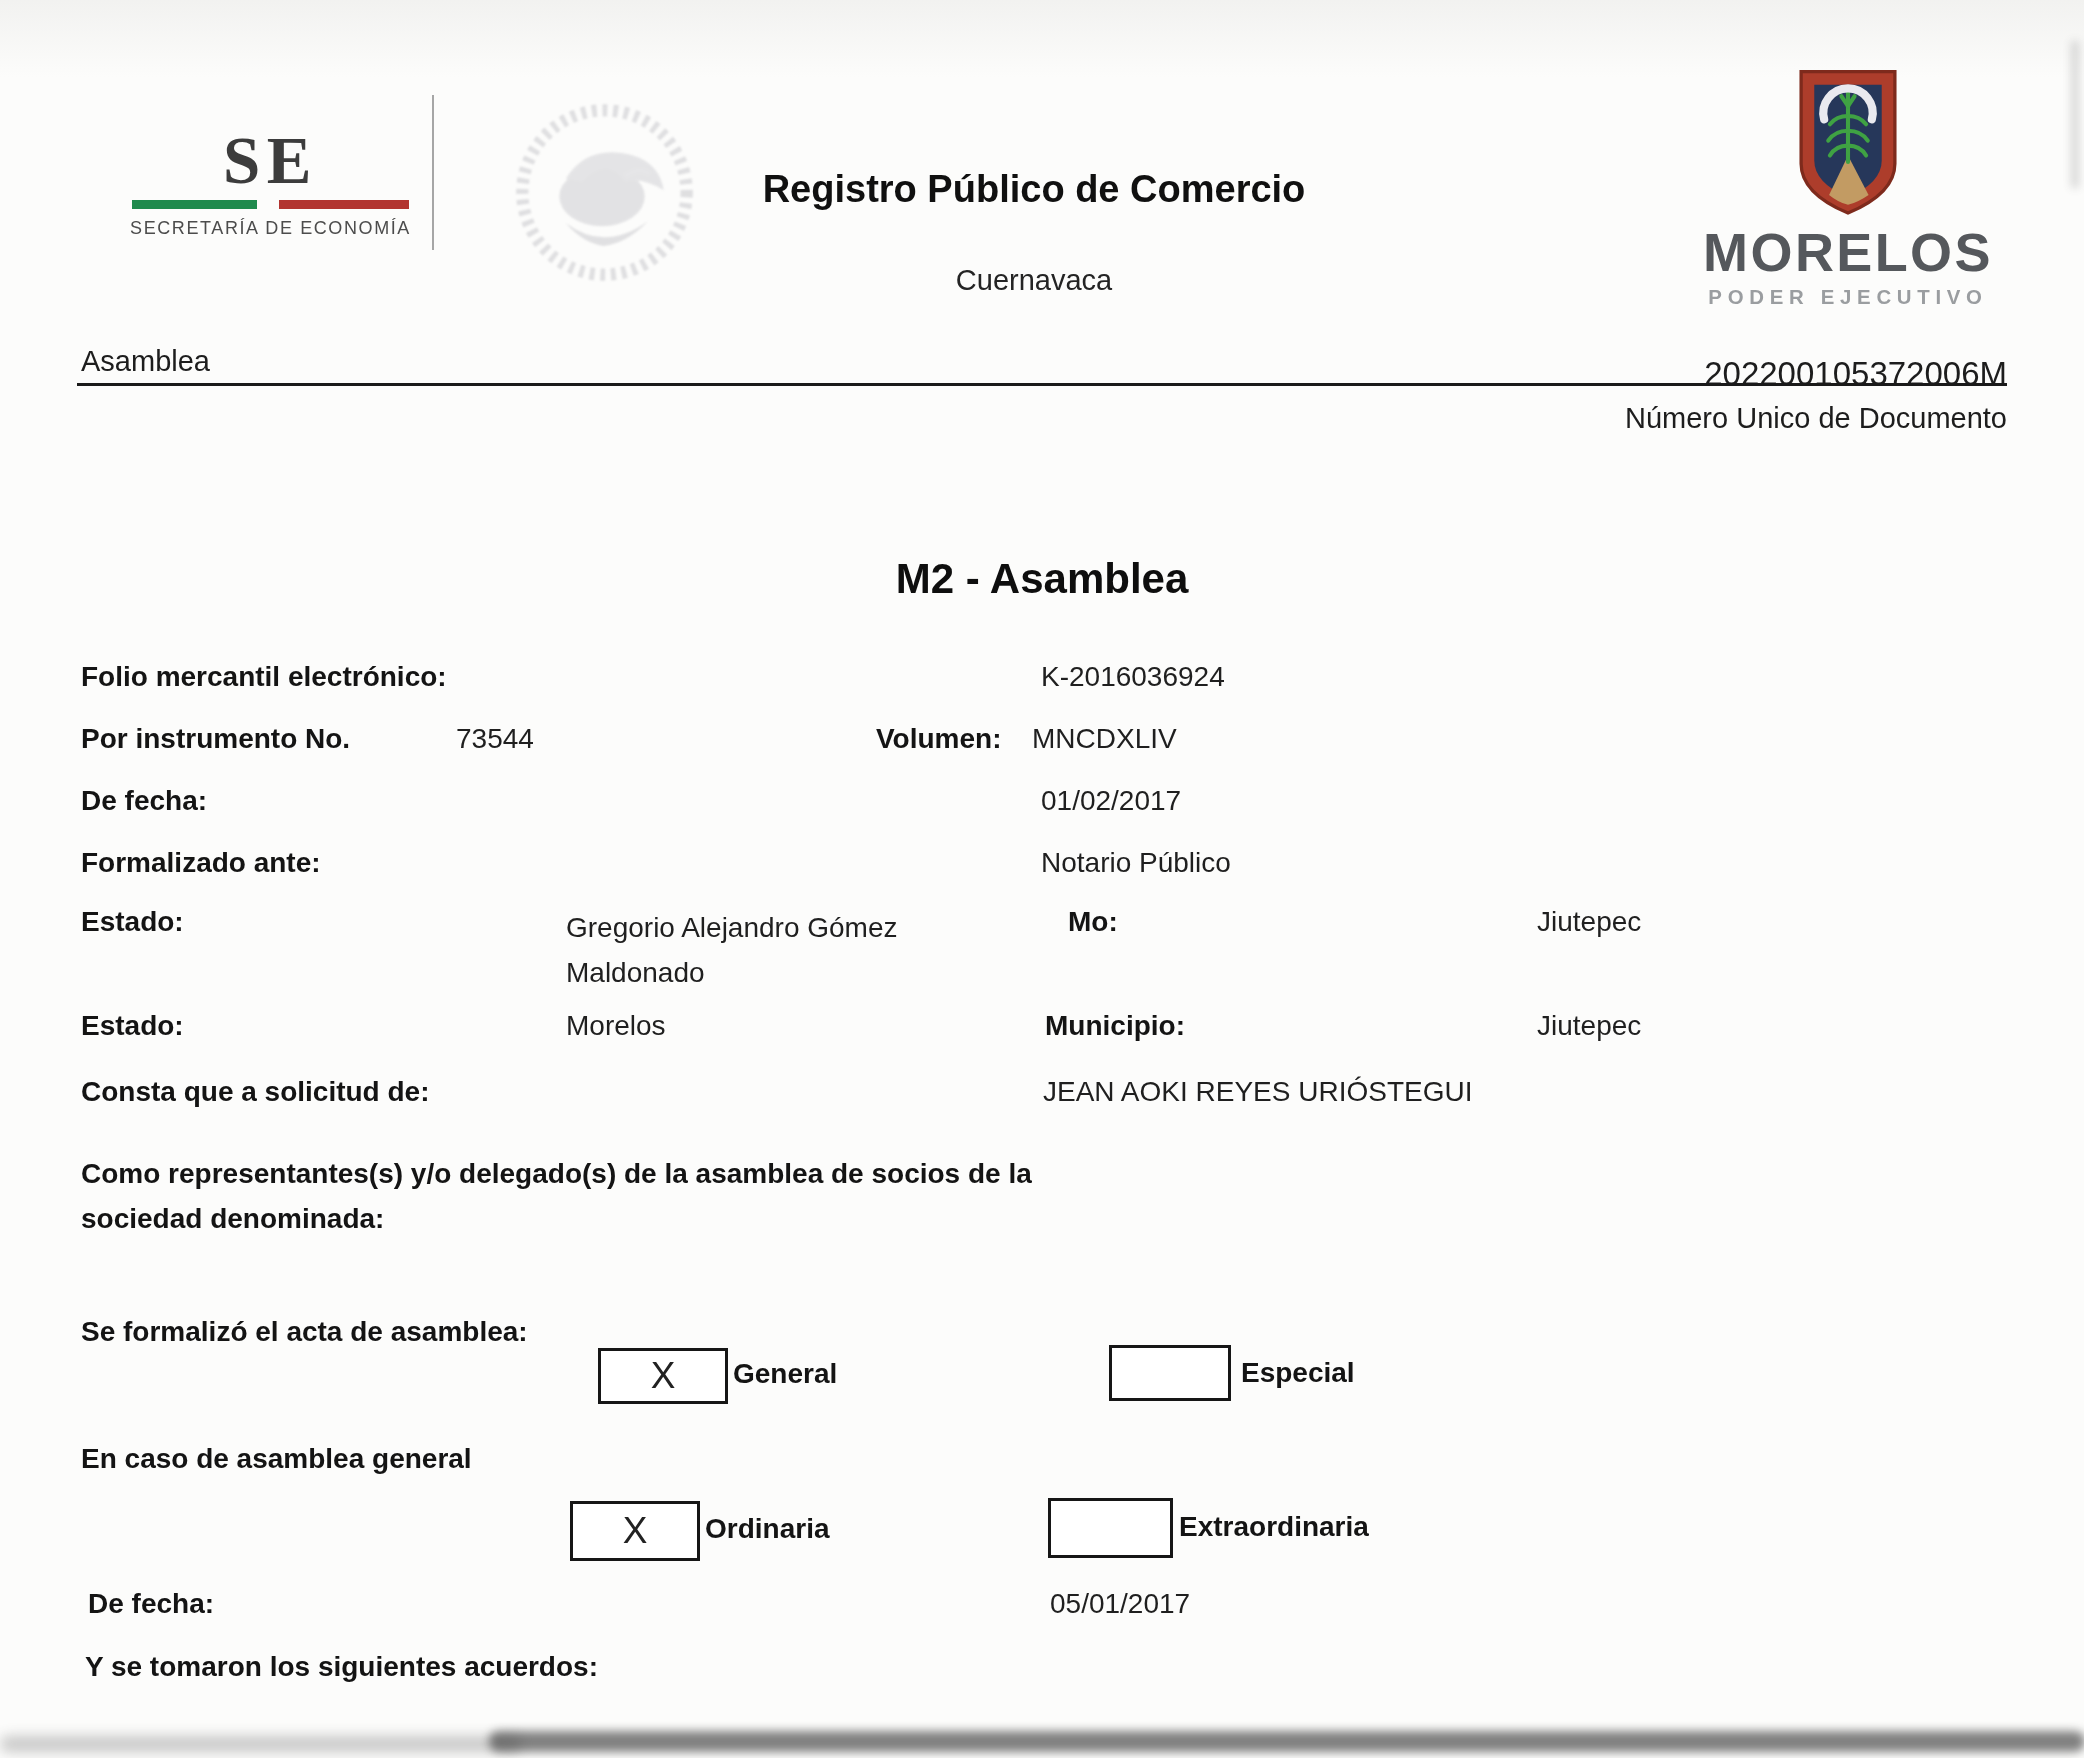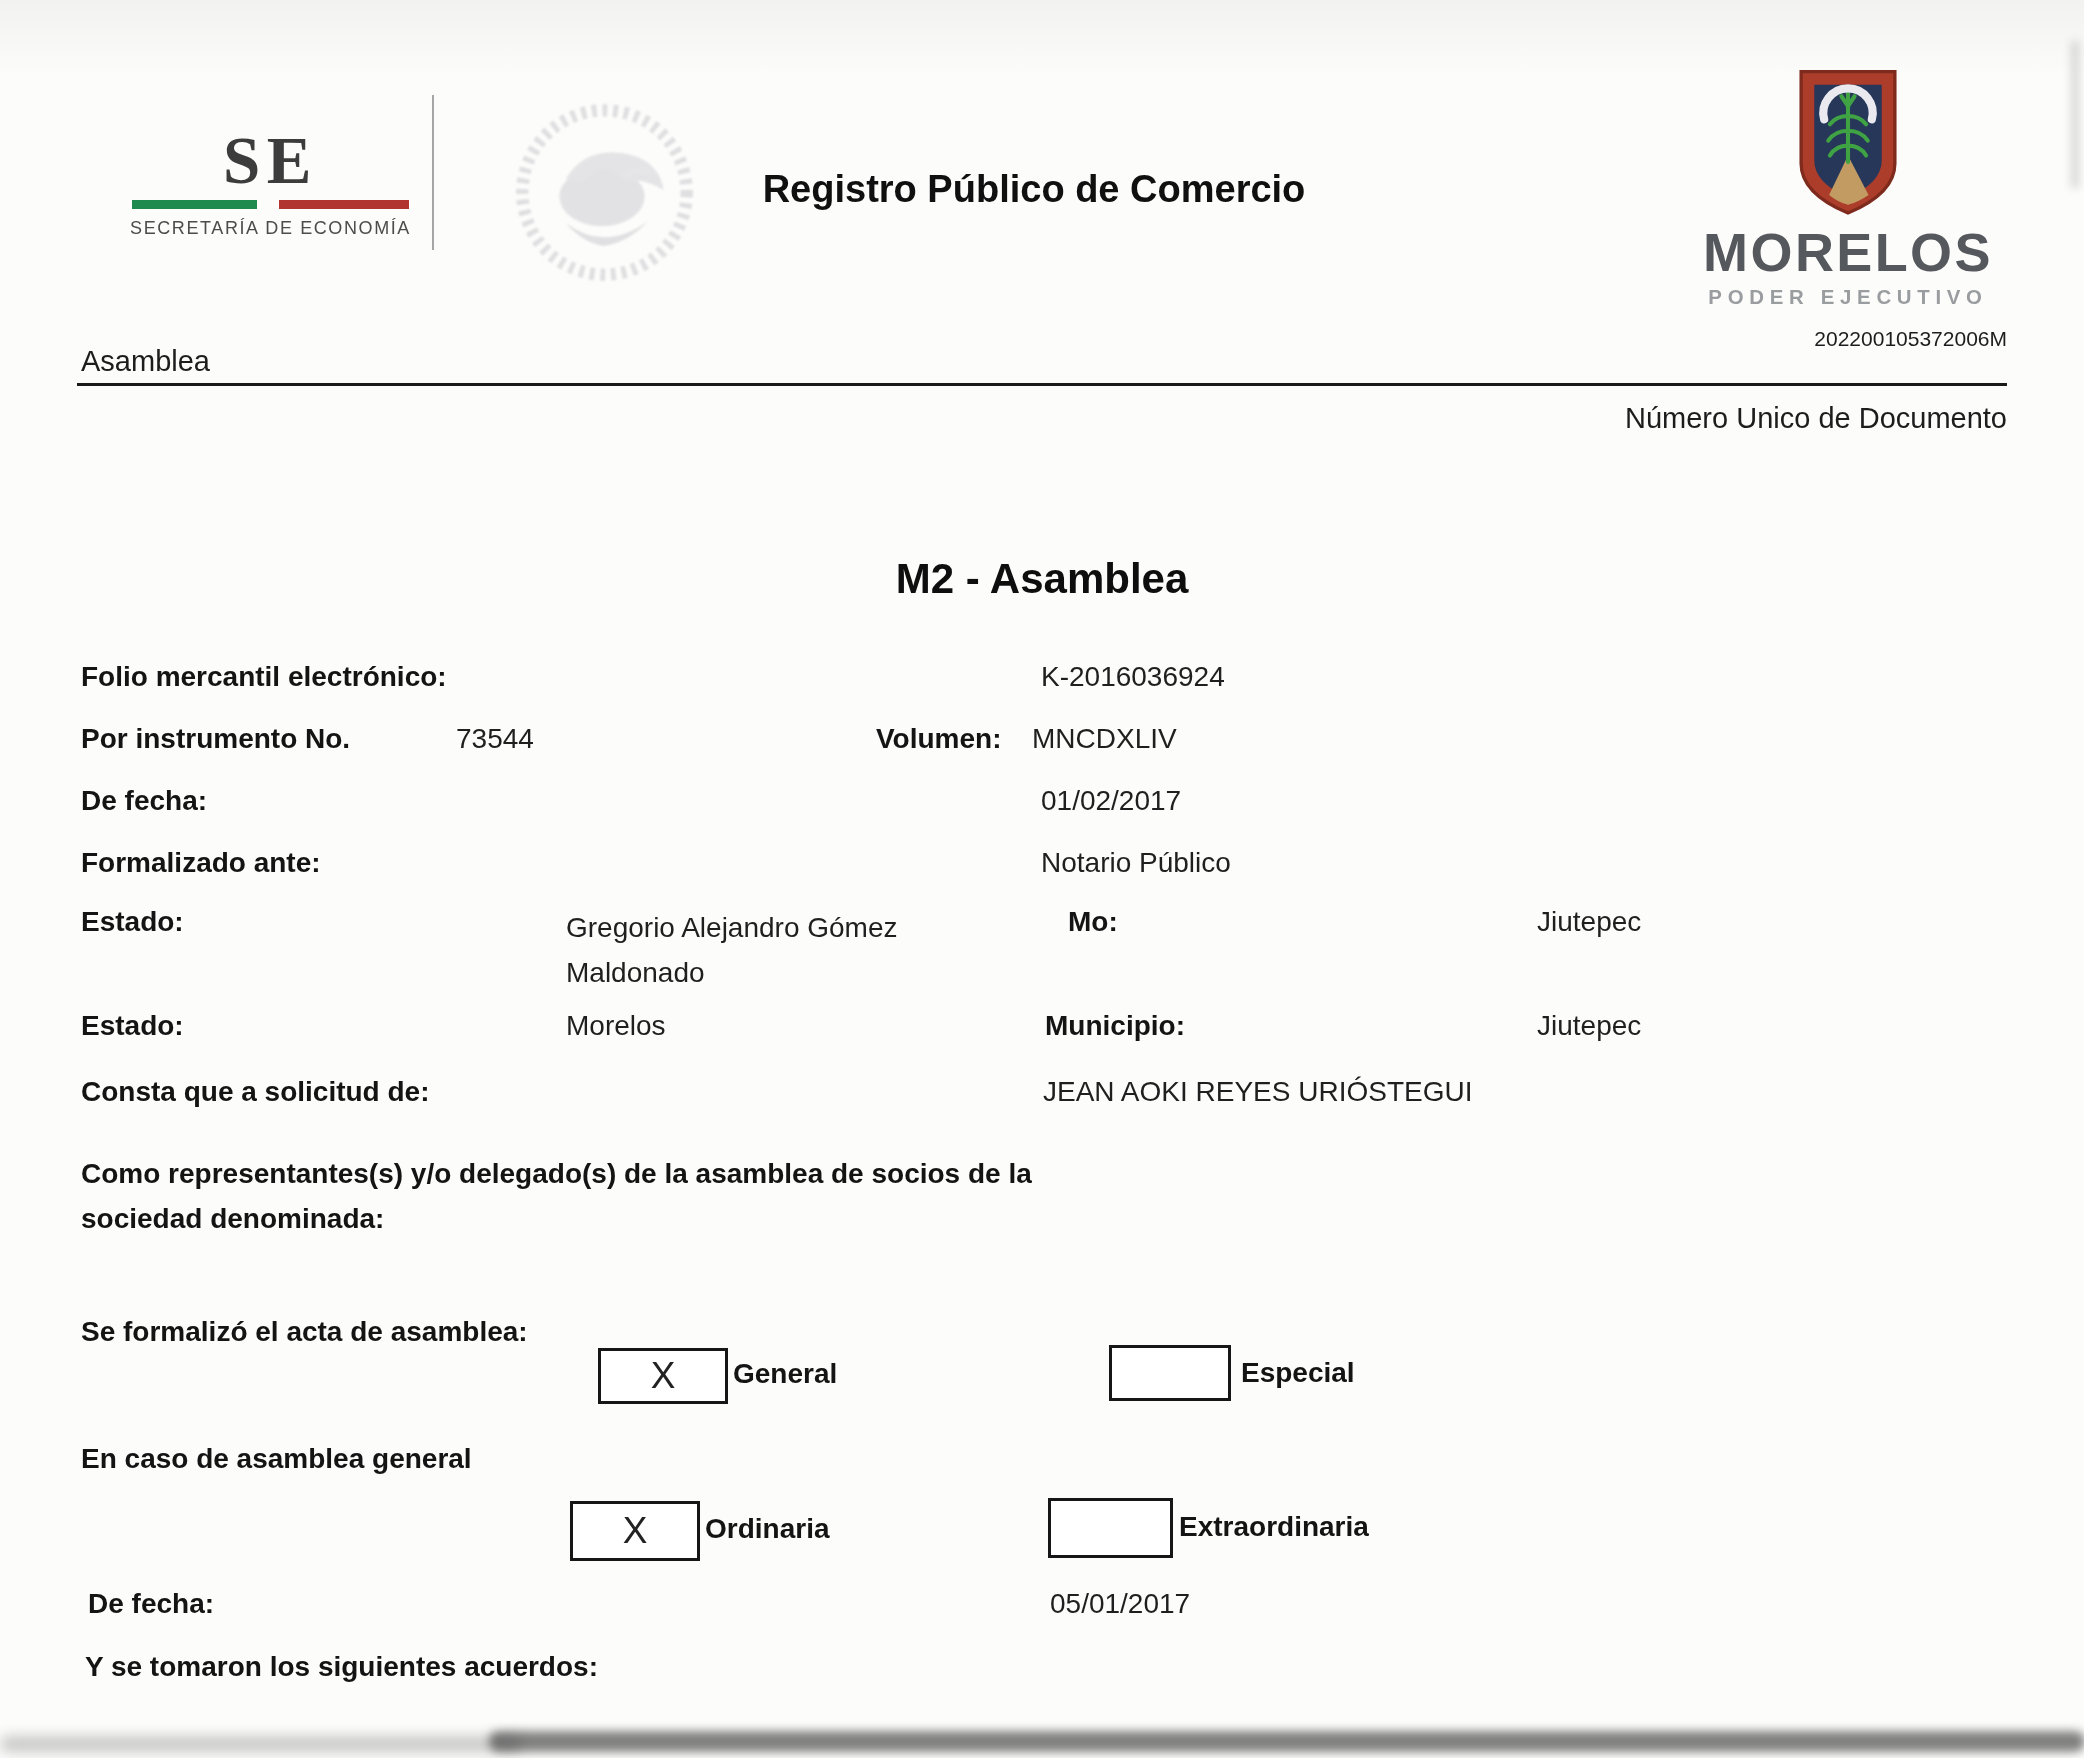--- a/index.html
+++ b/index.html
@@ -33,21 +33,21 @@
   .registry-office{margin-top:47px;font-size:29px;color:#242424;}
   
   .morelos{left:1677px;top:65px;width:342px;text-align:center;}
   .shield{width:104px;height:153px;display:block;margin:0 auto;}
   .morelos-name{margin-top:3.3px;font-size:54px;font-weight:bold;color:#55585c;
     letter-spacing:2.4px;white-space:nowrap;}
   .morelos-sub{margin-top:2.4px;font-size:20.4px;font-weight:bold;color:#9a9da0;
     letter-spacing:5.7px;white-space:nowrap;}
   
   .record-type{left:81px;top:345px;font-size:29px;}
-  .doc-number{right:77px;top:327px;font-size:21px;}
+  .doc-number{right:77px;top:355px;font-size:33px;}
   .header-rule{left:77px;top:383px;width:1930px;height:3.3px;background:#1a1a1a;}
   .doc-caption{right:77px;top:402px;font-size:29px;}
   .m2-title{left:0;top:555px;width:2084px;text-align:center;font-size:42px;font-weight:bold;color:#0e0e0e;}
   
   .lbl{font-size:28px;font-weight:bold;color:#141414;white-space:nowrap;}
   .val{font-size:28px;color:#1f1f1f;white-space:nowrap;}
   .wrap{white-space:normal;line-height:1.6;}
   .r1l{left:81px;top:661px;}   .r1v{left:1041px;top:661px;}
   .r2l{left:81px;top:723px;}   .r2v{left:456px;top:723px;}
   .r2l2{left:876px;top:723px;} .r2v2{left:1032px;top:723px;}
@@ -94,20 +94,21 @@
   <svg class="abs seal" viewBox="0 0 230 230">
     <circle cx="115" cy="115" r="100" fill="none" stroke="#b4b4ba" stroke-width="15" stroke-dasharray="6 7"></circle>
     <ellipse cx="112" cy="120" rx="52" ry="36" fill="#bdbdc3"></ellipse>
     <path d="M68,98 Q95,55 150,70 Q182,80 187,112 Q160,96 140,102 Q118,70 88,102 Z" fill="#c2c2c8"></path>
     <path d="M68,152 Q115,188 168,150 Q142,177 114,180 Q88,176 68,152 Z" fill="#b8b8be"></path>
     <path d="M140,95 q18,-12 30,-2" stroke="#c6c6cc" stroke-width="7" fill="none"></path>
   </svg>
 
   <div class="abs registry">
     <div class="registry-title">Registro Público de Comercio</div>
+    <div class="registry-office">Cuernavaca</div>
   </div>
 
   <div class="abs morelos">
     <svg class="shield" viewBox="0 0 126 186">
       <path d="M6,8 h114 v112 q0 36 -57 60 q-57 -24 -57 -60 Z" fill="#ad3d2b" stroke="#7e2a1c" stroke-width="4"></path>
       <path d="M22,24 h82 v92 q0 27 -41 45 q-41 -18 -41 -45 Z" fill="#26375a"></path>
       <path d="M40,158 L63,110 L88,158 Q75,167 63,170 Q51,167 40,158 Z" fill="#c29b63"></path>
       <g stroke="#3fa243" stroke-width="5" fill="none" stroke-linecap="round">
         <line x1="63" y1="50" x2="63" y2="118"></line>
         <path d="M63,62 q-14 0 -22 10"></path>

